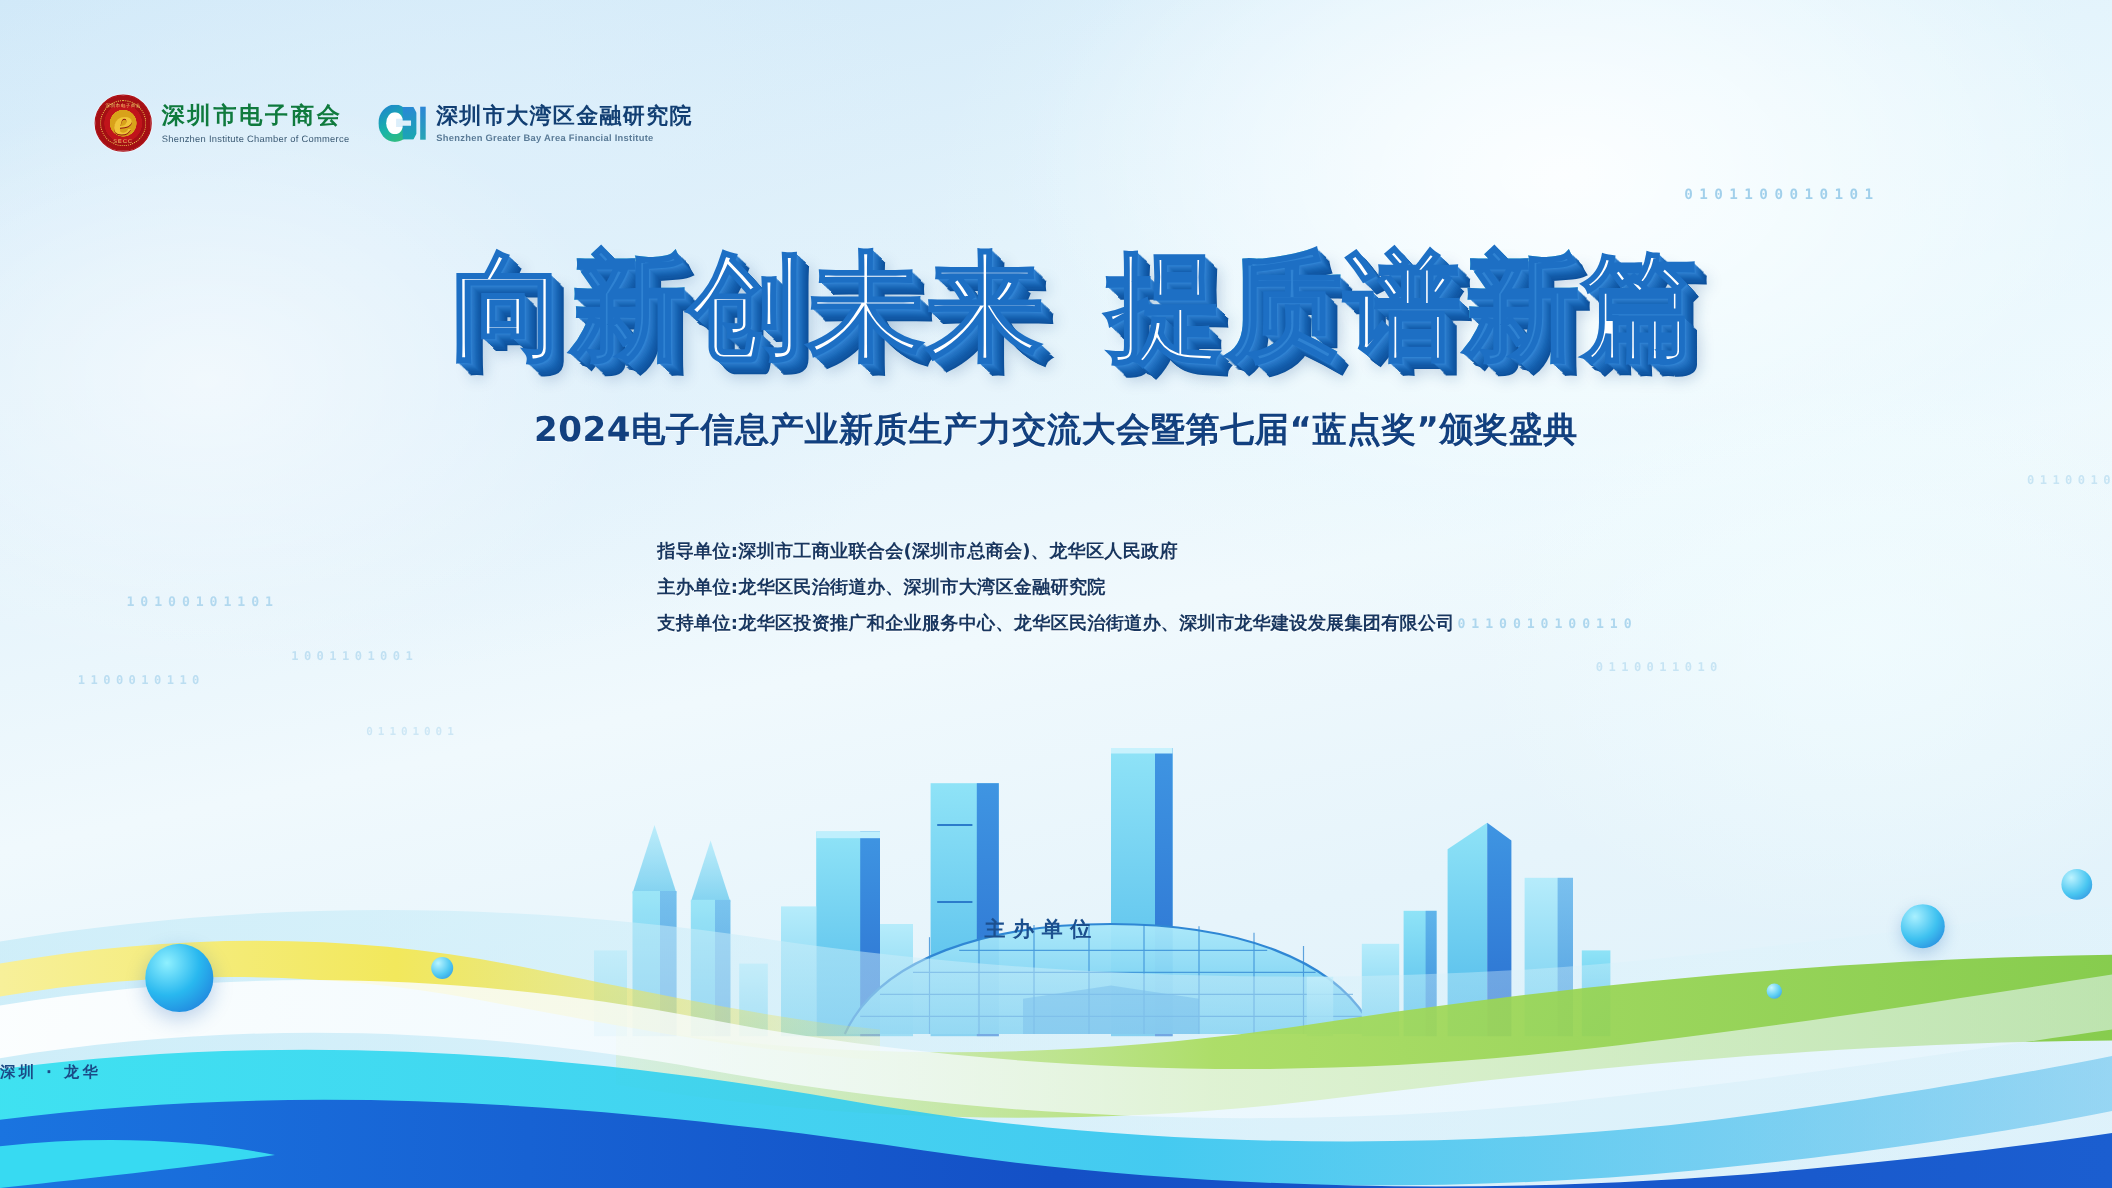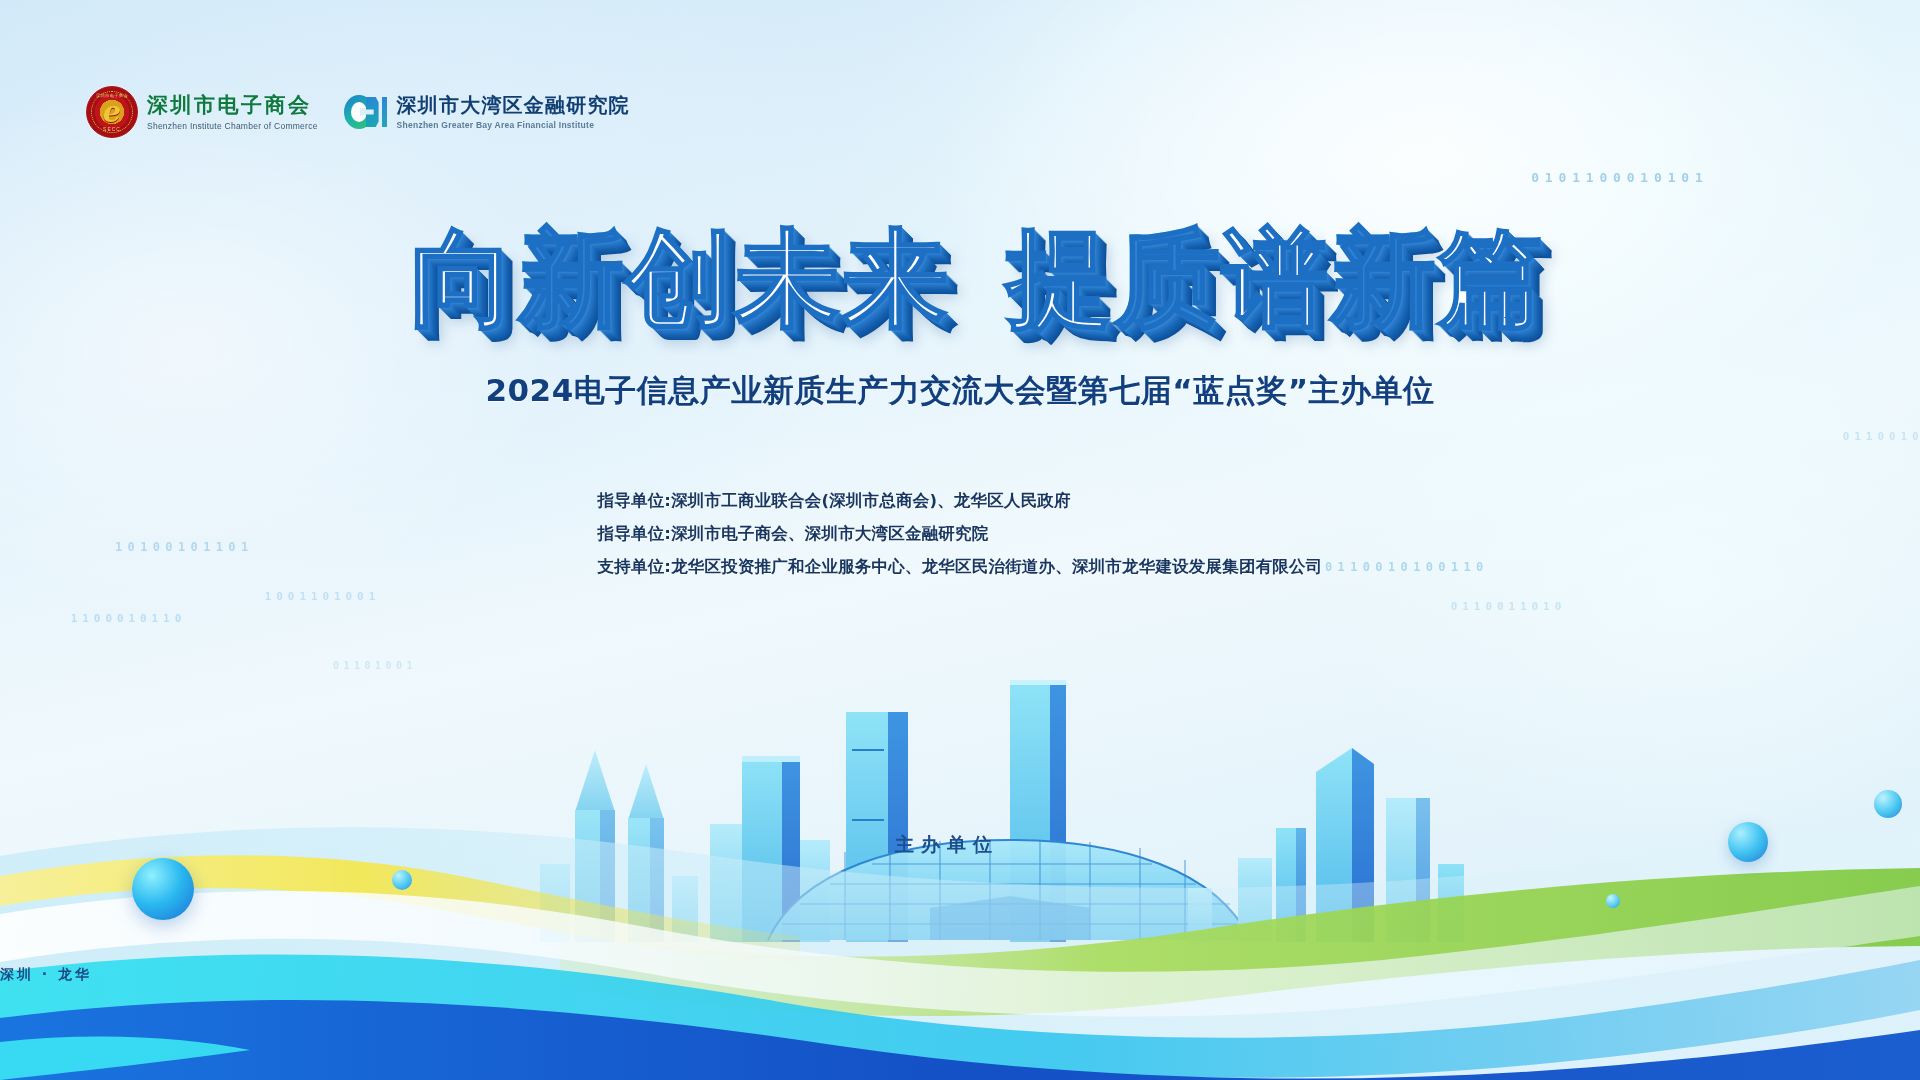--- a/index.html
+++ b/index.html
@@ -325,26 +325,26 @@
       <div class="logo-txt gbi-txt">
         <div class="cn">深圳市大湾区金融研究院</div>
         <div class="en">Shenzhen Greater Bay Area Financial Institute</div>
       </div>
     </div>
 
   </div>
 
   <div id="title"><span class="ch">向</span><span class="ch accent">新</span><span class="ch">创</span><span class="ch">未</span><span class="ch">来</span><span class="gap"></span><span class="ch">提</span><span class="ch accent">质</span><span class="ch">谱</span><span class="ch accent">新</span><span class="ch">篇</span></div>
 
-  <div id="subtitle">2024电子信息产业新质生产力交流大会暨第七届“蓝点奖”主办单位</div>
+  <div id="subtitle">2024电子信息产业新质生产力交流大会暨第七届“蓝点奖”颁奖盛典</div>
 
   <div id="orgs">
     <div class="inner">
       <div class="row">指导单位:深圳市工商业联合会(深圳市总商会)、龙华区人民政府</div>
-      <div class="row">指导单位:深圳市电子商会、深圳市大湾区金融研究院</div>
+      <div class="row">主办单位:龙华区民治街道办、深圳市大湾区金融研究院</div>
       <div class="row">支持单位:龙华区投资推广和企业服务中心、龙华区民治街道办、深圳市龙华建设发展集团有限公司</div>
     </div>
   </div>
 
   <svg id="skyline" viewBox="0 0 1920 300" preserveAspectRatio="none">
     <defs>
       <linearGradient id="tw" x1="0" y1="0" x2="0" y2="1">
         <stop offset="0%" stop-color="#8fe3f7"></stop>
           <stop offset="100%" stop-color="#4fb9ea"></stop>
       </linearGradient>

